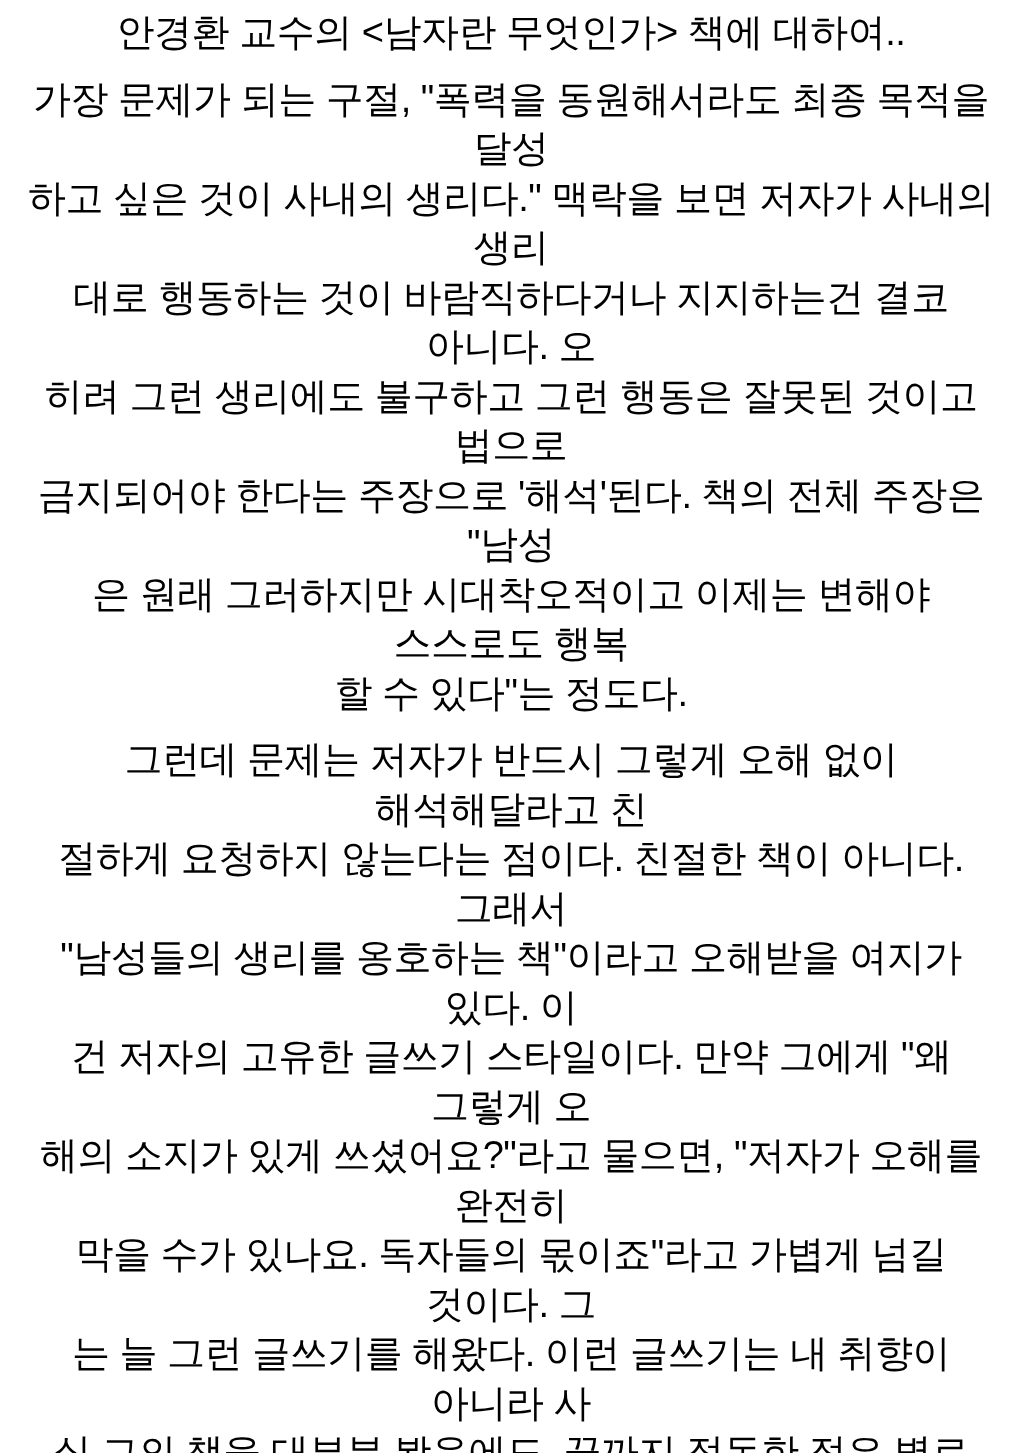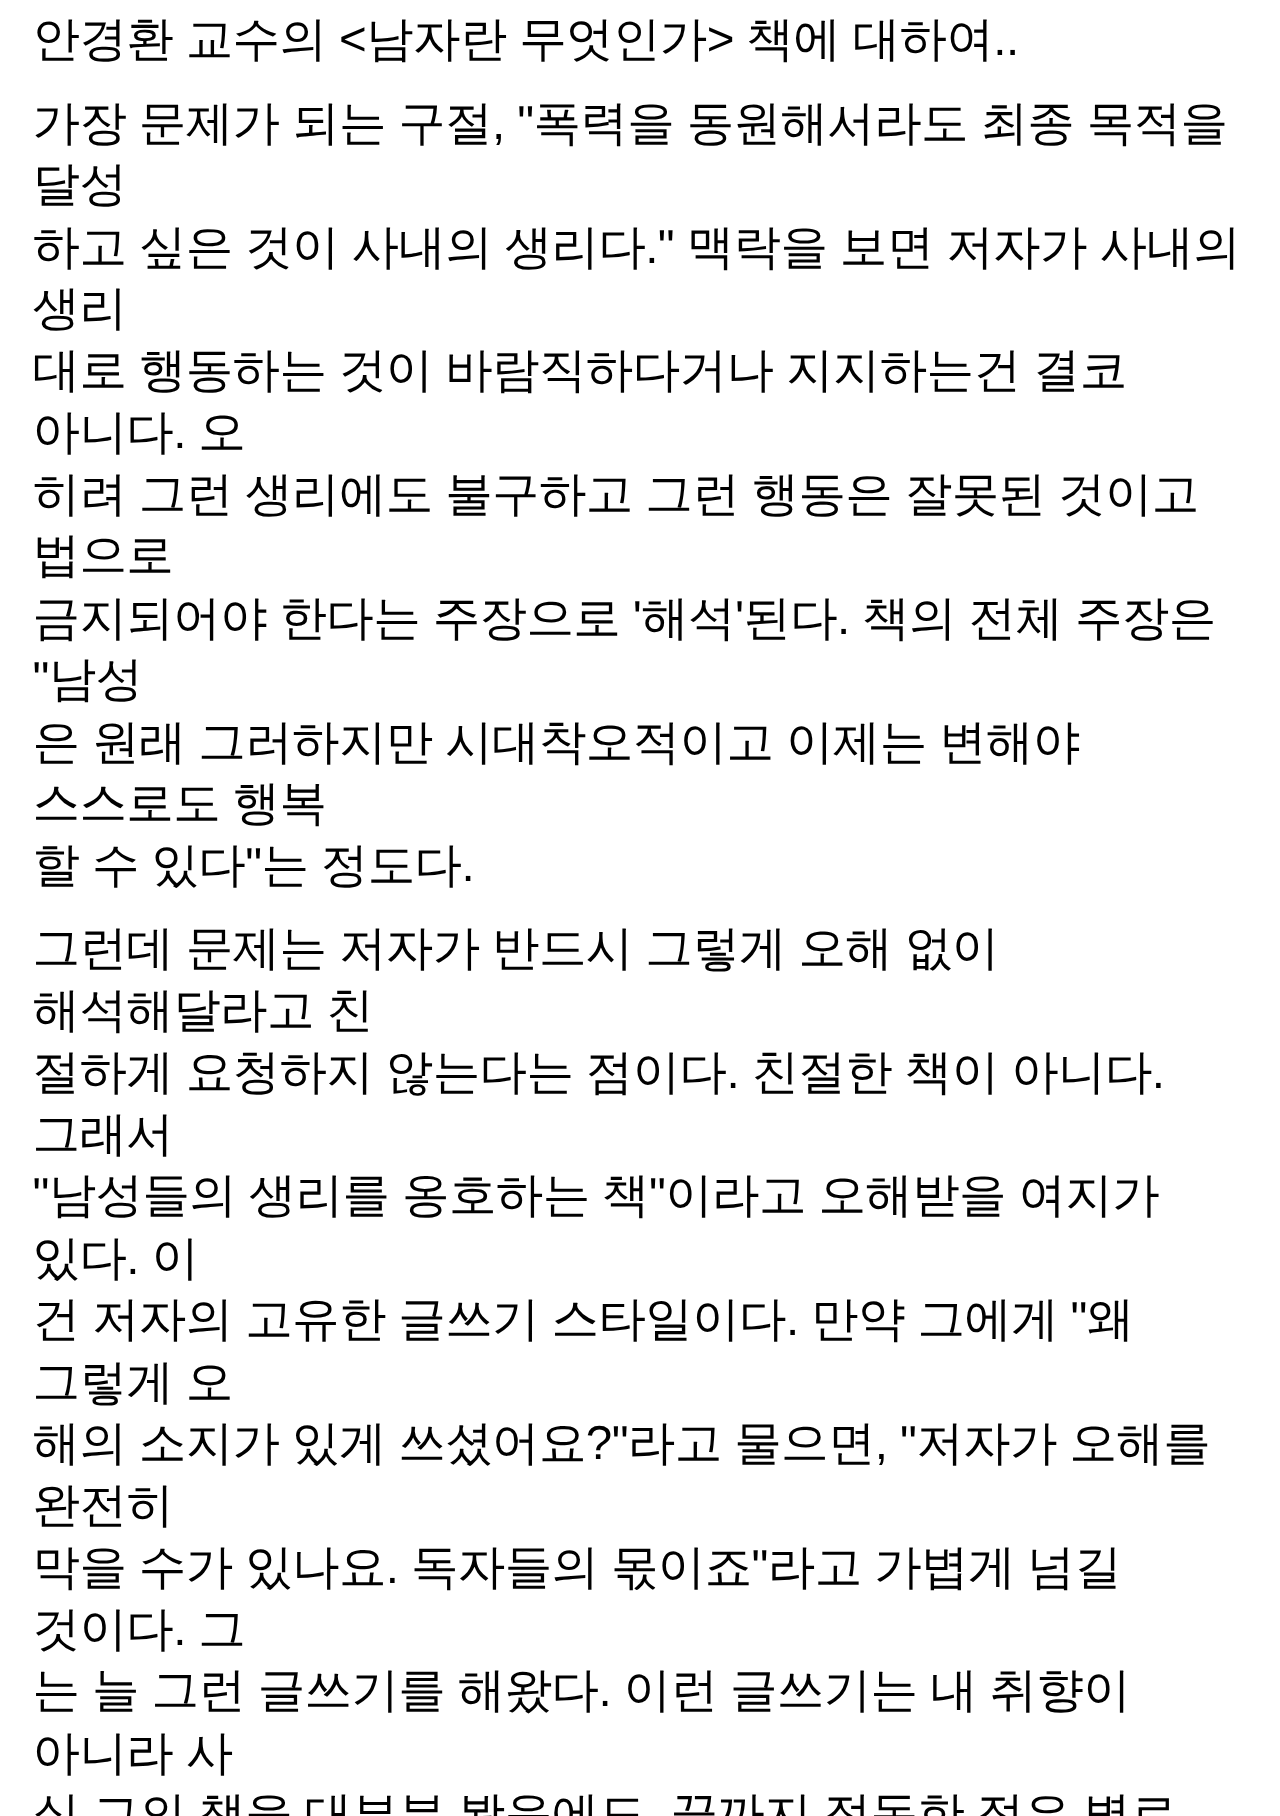--- a/index.html
+++ b/index.html
@@ -17,20 +17,21 @@
     font-family: "Liberation Sans", "DejaVu Sans", sans-serif;
   }
   .post-title,
   .post-para {
     font-size: 38px;
     line-height: 49.5px;
     font-weight: 400;
     letter-spacing: -0.5px;
     white-space: pre-line;   
     word-break: keep-all;
+    text-align: center;
   }
   .post-para {
     margin-top: 17px;
   }
 </style>
 </head>
 <body>
 
 <div class="page">
   <div class="post-title">안경환 교수의 &lt;남자란 무엇인가&gt; 책에 대하여..</div>

